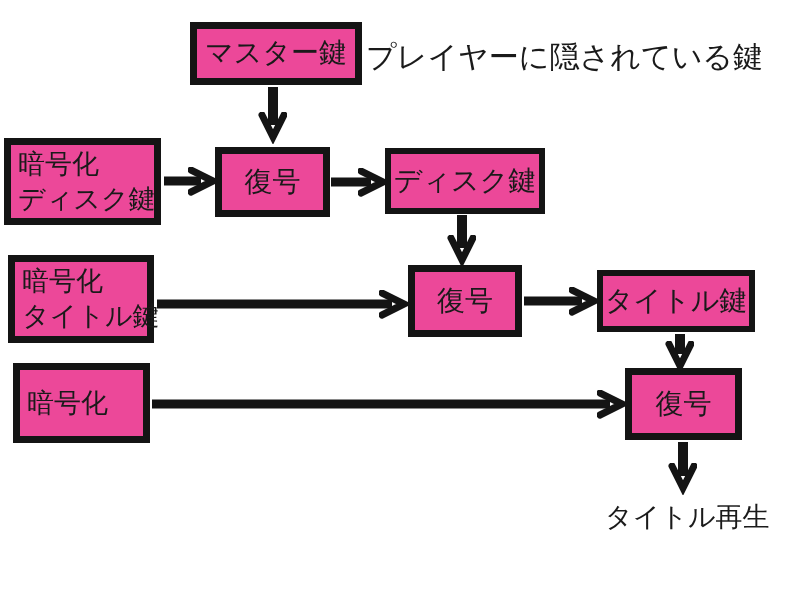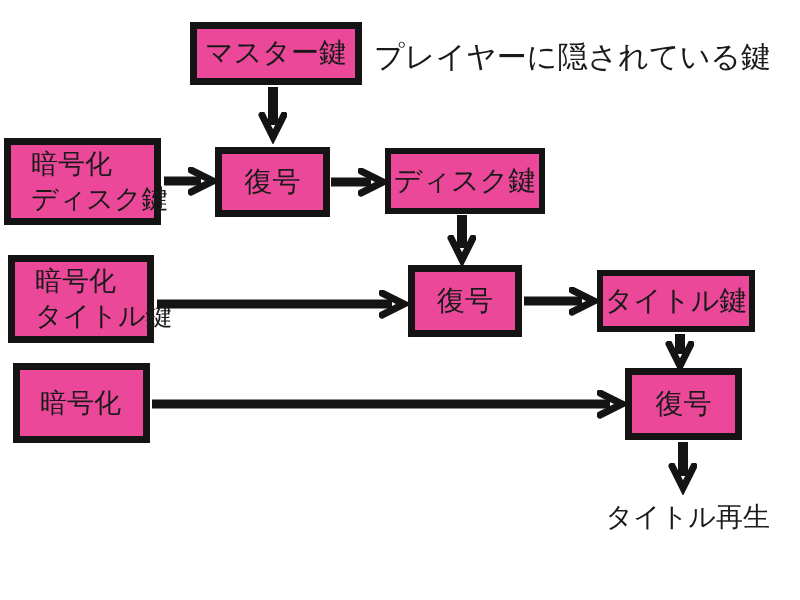--- a/index.html
+++ b/index.html
@@ -34,41 +34,40 @@
     line-height: 1.15;
     white-space: nowrap;
     z-index: 1;
     color: #1a1a1a;
   }
   .node.thin { border-width: 6px; }
   .node.twoline {
     flex-direction: column;
     align-items: flex-start;
     justify-content: center;
-    padding-left: 20px;
+    padding-left: 7px;
     font-size: 27px;
     line-height: 35px;
   }
   .floating-text {
     position: absolute;
     white-space: nowrap;
     color: #1a1a1a;
     z-index: 1;
   }
   .note-text {
     left: 366px;
     top: 37px;
     font-size: 30px;
-    margin-left: 8px;
   }
   .output-text {
     left: 605px;
     top: 499px;
     width: 165px;
-    text-align: right;
+    text-align: left;
     font-size: 27px;
   }
   
   .n-master      { left: 190px; top: 22px;  width: 172px; height: 63px; }
   .n-encdisk     { left: 4px;   top: 138px; width: 157px; height: 87px; }
   .n-dec1        { left: 215px; top: 147px; width: 115px; height: 70px; }
   .n-diskkey     { left: 385px; top: 148px; width: 160px; height: 66px; }
   .n-enctitlekey { left: 8px;   top: 255px; width: 146px; height: 88px; }
   .n-dec2        { left: 408px; top: 265px; width: 114px; height: 72px; }
   .n-titlekey    { left: 597px; top: 270px; width: 158px; height: 62px; }

